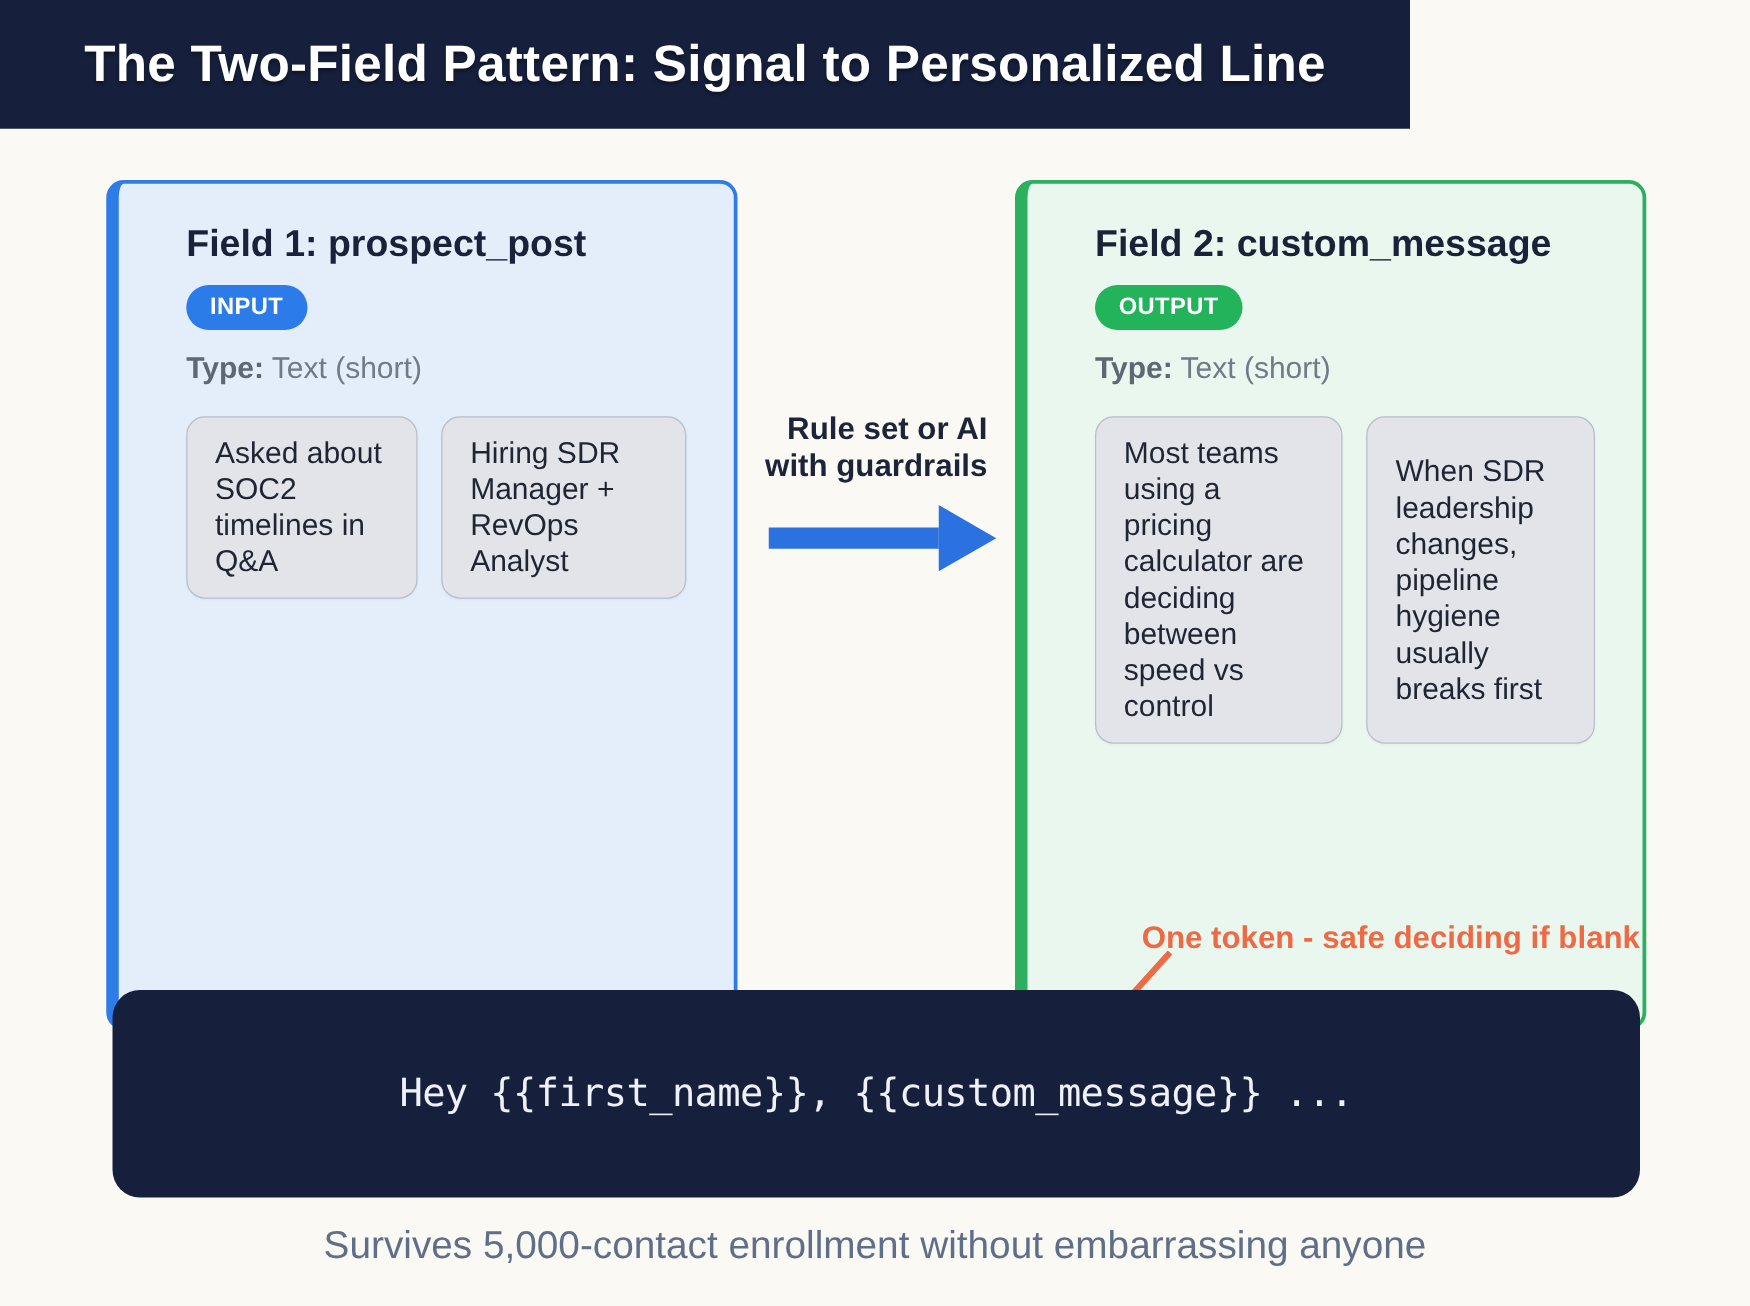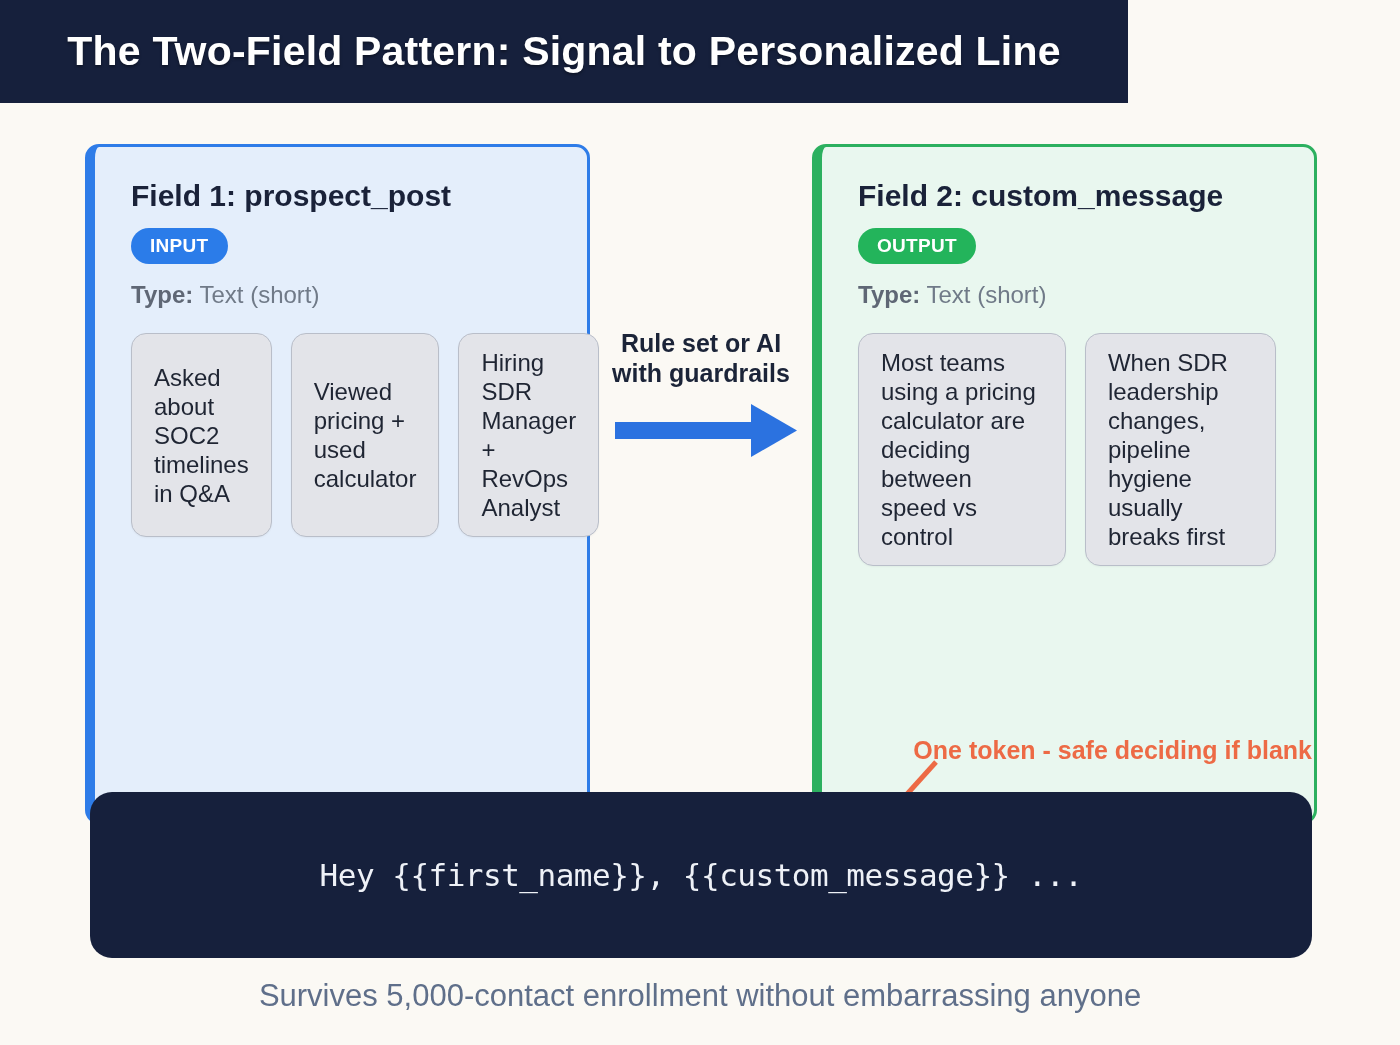--- a/index.html
+++ b/index.html
@@ -19,21 +19,21 @@
     display: flex; align-items: center; justify-content: center;
   }
   .header h1 {
     color: #ffffff; font-size: 41px; font-weight: bold; letter-spacing: 0.2px;
     text-shadow: 0 2px 3px rgba(0,0,0,0.35);
   }
 
   
   .panel {
     position: absolute; top: 144px; width: 505px; height: 680px;
-    border-radius: 14px; padding: 32px 38px 28px 36px;
+    border-radius: 14px; padding: 32px 38px 28px 54px;
   }
   .panel.input-panel {
     left: 85px;
     background: #e4eefb;
     border: 3px solid #2e7ce8; border-left: 10px solid #2e7ce8;
   }
   .panel.output-panel {
     left: 812px;
     background: #e9f7ef;
     border: 3px solid #2cb05f; border-left: 10px solid #2cb05f;
@@ -63,21 +63,21 @@
   .input-panel .item-box { min-height: 102px; }
   .output-panel .item-box { min-height: 87px; }
 
   
   .transform {
     position: absolute; left: 590px; top: 328px; width: 222px;
     display: flex; flex-direction: column; align-items: center;
   }
   .transform-label {
     font-size: 25px; line-height: 30px; font-weight: bold; color: #1b2438;
-    text-align: center; margin-bottom: 12px;
+    text-align: right; margin-bottom: 12px;
   }
   .transform-arrow { display: block; }
 
   
   .annotation {
     position: absolute; top: 736px; right: 88px;
     font-size: 25px; font-weight: bold; color: #ed6a45;
   }
   .annotation-arrow { position: absolute; left: 840px; top: 756px; pointer-events: none; }
 
@@ -110,23 +110,20 @@
   <div class="panel input-panel">
     <div class="panel-title">Field 1: prospect_post</div>
     <span class="pill input">INPUT</span>
     <div class="type-line">
       <span class="type-label">Type:</span>
       <span> Text (short)</span>
     </div>
     <div class="items">
       <div class="item-box">
           <span>Asked about SOC2 timelines in Q&amp;A</span>
-        </div>
-      <div class="item-box">
-          <span>Viewed pricing + used calculator</span>
         </div>
       <div class="item-box">
           <span>Hiring SDR Manager + RevOps Analyst</span>
         </div>
     </div>
   </div>
 
   <div class="transform">
     <div class="transform-label">
       <div>Rule set or AI</div>

